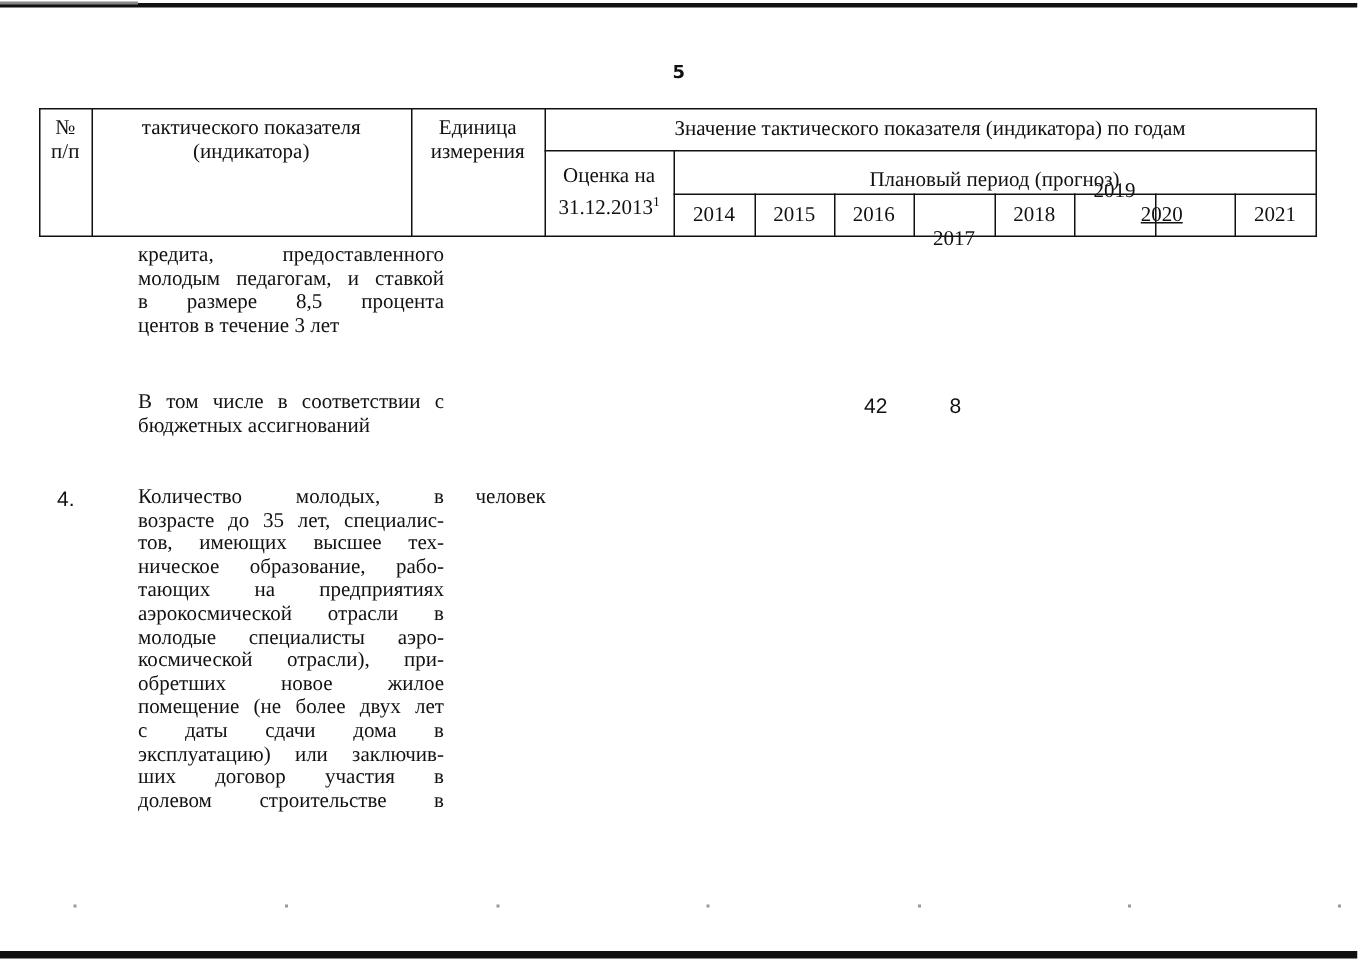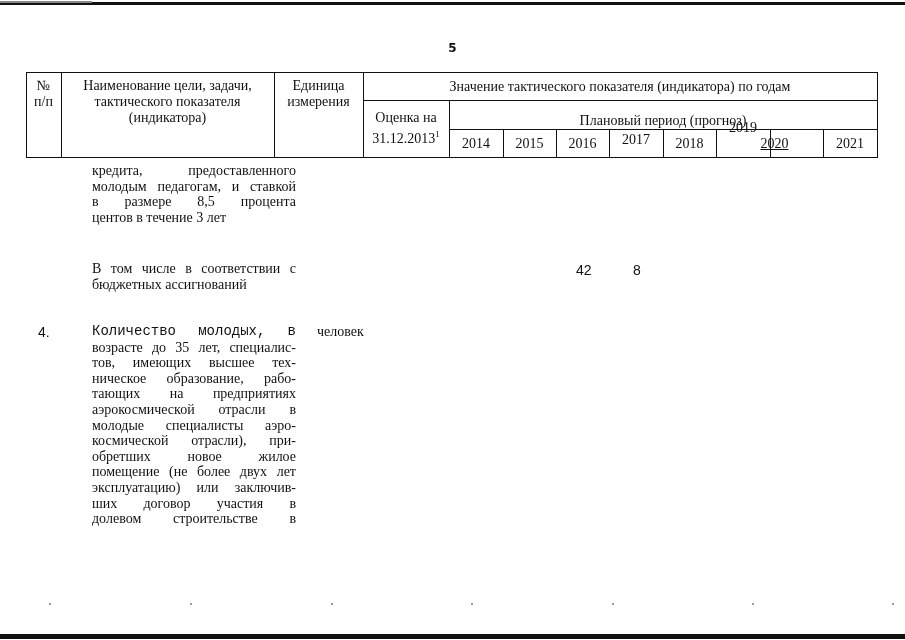--- a/index.html
+++ b/index.html
@@ -46,39 +46,38 @@
   <div class="line" style="left:716px; top:129px; width:1px; height:29px;"></div>
   <div class="line" style="left:770px; top:129px; width:1px; height:29px;"></div>
   <div class="line" style="left:823px; top:129px; width:1px; height:29px;"></div>
   <div class="line" style="left:877px; top:72px; width:1px; height:86px;"></div>
 
   <div class="cell-text" style="left:26px; width:35px; top:78px;">
     <div>№</div>
     <div>п/п</div>
   </div>
   <div class="cell-text" style="left:61px; width:213px; top:78px;">
-    <div>Наименование цели, задачи,</div>
     <div>тактического показателя</div>
     <div>(индикатора)</div>
   </div>
   <div class="cell-text" style="left:274px; width:89px; top:78px;">
     <div>Единица</div>
     <div>измерения</div>
   </div>
   <div class="cell-text" style="left:363px; width:514px; top:79px;">Значение тактического показателя (индикатора) по годам</div>
   <div class="cell-text" style="left:363px; width:86px; top:110px;">
     <div>Оценка на</div>
     <div><span>31.12.2013</span><sup style="font-size:9px;">1</sup></div>
   </div>
   <div class="cell-text" style="left:449px; width:428px; top:113px;text-align:center;">Плановый период (прогноз)</div>
 
   <div class="cell-text" style="left:449px; width:54px; top:136px;">2014</div>
   <div class="cell-text" style="left:503px; width:53px; top:136px;">2015</div>
   <div class="cell-text" style="left:556px; width:53px; top:136px;">2016</div>
-  <div class="cell-text" style="left:609px; width:54px; top:132px;text-align:center;">2017</div>
+  <div class="cell-text" style="left:609px; width:54px; top:152px;text-align:center;">2017</div>
   <div class="cell-text" style="left:663px; width:53px; top:136px;">2018</div>
   <div class="cell-text" style="left:716px; width:54px; top:120px;">2019</div>
   <div class="cell-text" style="left:748px; width:53px; top:136px;text-decoration:underline;">2020</div>
   <div class="cell-text" style="left:823px; width:54px; top:136px;">2021</div>
 </div>
 
 <div class="body-text" style="left:68px; width:204px; top:163px;">
   <div style="text-align:justify; text-align-last:justify;">кредита, предоставленного</div>
   <div style="text-align:justify; text-align-last:justify;">молодым педагогам, и ставкой</div>
   <div style="text-align:justify; text-align-last:justify;">в размере 8,5 процента</div>
@@ -87,30 +86,31 @@
 
 <div class="body-text" style="left:68px; width:204px; top:261px;">
   <div style="text-align:justify; text-align-last:justify;">В том числе в соответствии с</div>
   <div>бюджетных ассигнований</div>
 </div>
 <div class="val" style="left:576px; top:262px;">42</div>
 <div class="val" style="left:633px; top:262px;">8</div>
 
 <div class="num" style="left:38px; top:324px; font-family:'Liberation Sans', sans-serif;">4.</div>
 <div class="body-text" style="left:68px; width:204px; top:324px;">
-  <div style="text-align:justify; text-align-last:justify;font-family:Liberation Mono, monospace;">Количество молодых, в</div>
+  <div style="text-align:justify; text-align-last:justify;">Количество молодых, в</div>
   <div style="text-align:justify; text-align-last:justify;">возрасте до 35 лет, специалис-</div>
   <div style="text-align:justify; text-align-last:justify;">тов, имеющих высшее тех-</div>
   <div style="text-align:justify; text-align-last:justify;">ническое образование, рабо-</div>
   <div style="text-align:justify; text-align-last:justify;">тающих на предприятиях</div>
   <div style="text-align:justify; text-align-last:justify;">аэрокосмической отрасли в</div>
   <div style="text-align:justify; text-align-last:justify;">молодые специалисты аэро-</div>
   <div style="text-align:justify; text-align-last:justify;">космической отрасли), при-</div>
   <div style="text-align:justify; text-align-last:justify;">обретших новое жилое</div>
   <div style="text-align:justify; text-align-last:justify;">помещение (не более двух лет</div>
+  <div style="text-align:justify; text-align-last:justify;">с даты сдачи дома в</div>
   <div style="text-align:justify; text-align-last:justify;">эксплуатацию) или заключив-</div>
   <div style="text-align:justify; text-align-last:justify;">ших договор участия в</div>
   <div style="text-align:justify; text-align-last:justify;">долевом строительстве в</div>
 </div>
 <div class="body-text" style="left:293px; top:324px;">человек</div>
 
 <div class="dots" style="left:49px;"></div>
 <div class="dots" style="left:190px;"></div>
 <div class="dots" style="left:331px;"></div>
 <div class="dots" style="left:471px;"></div>

